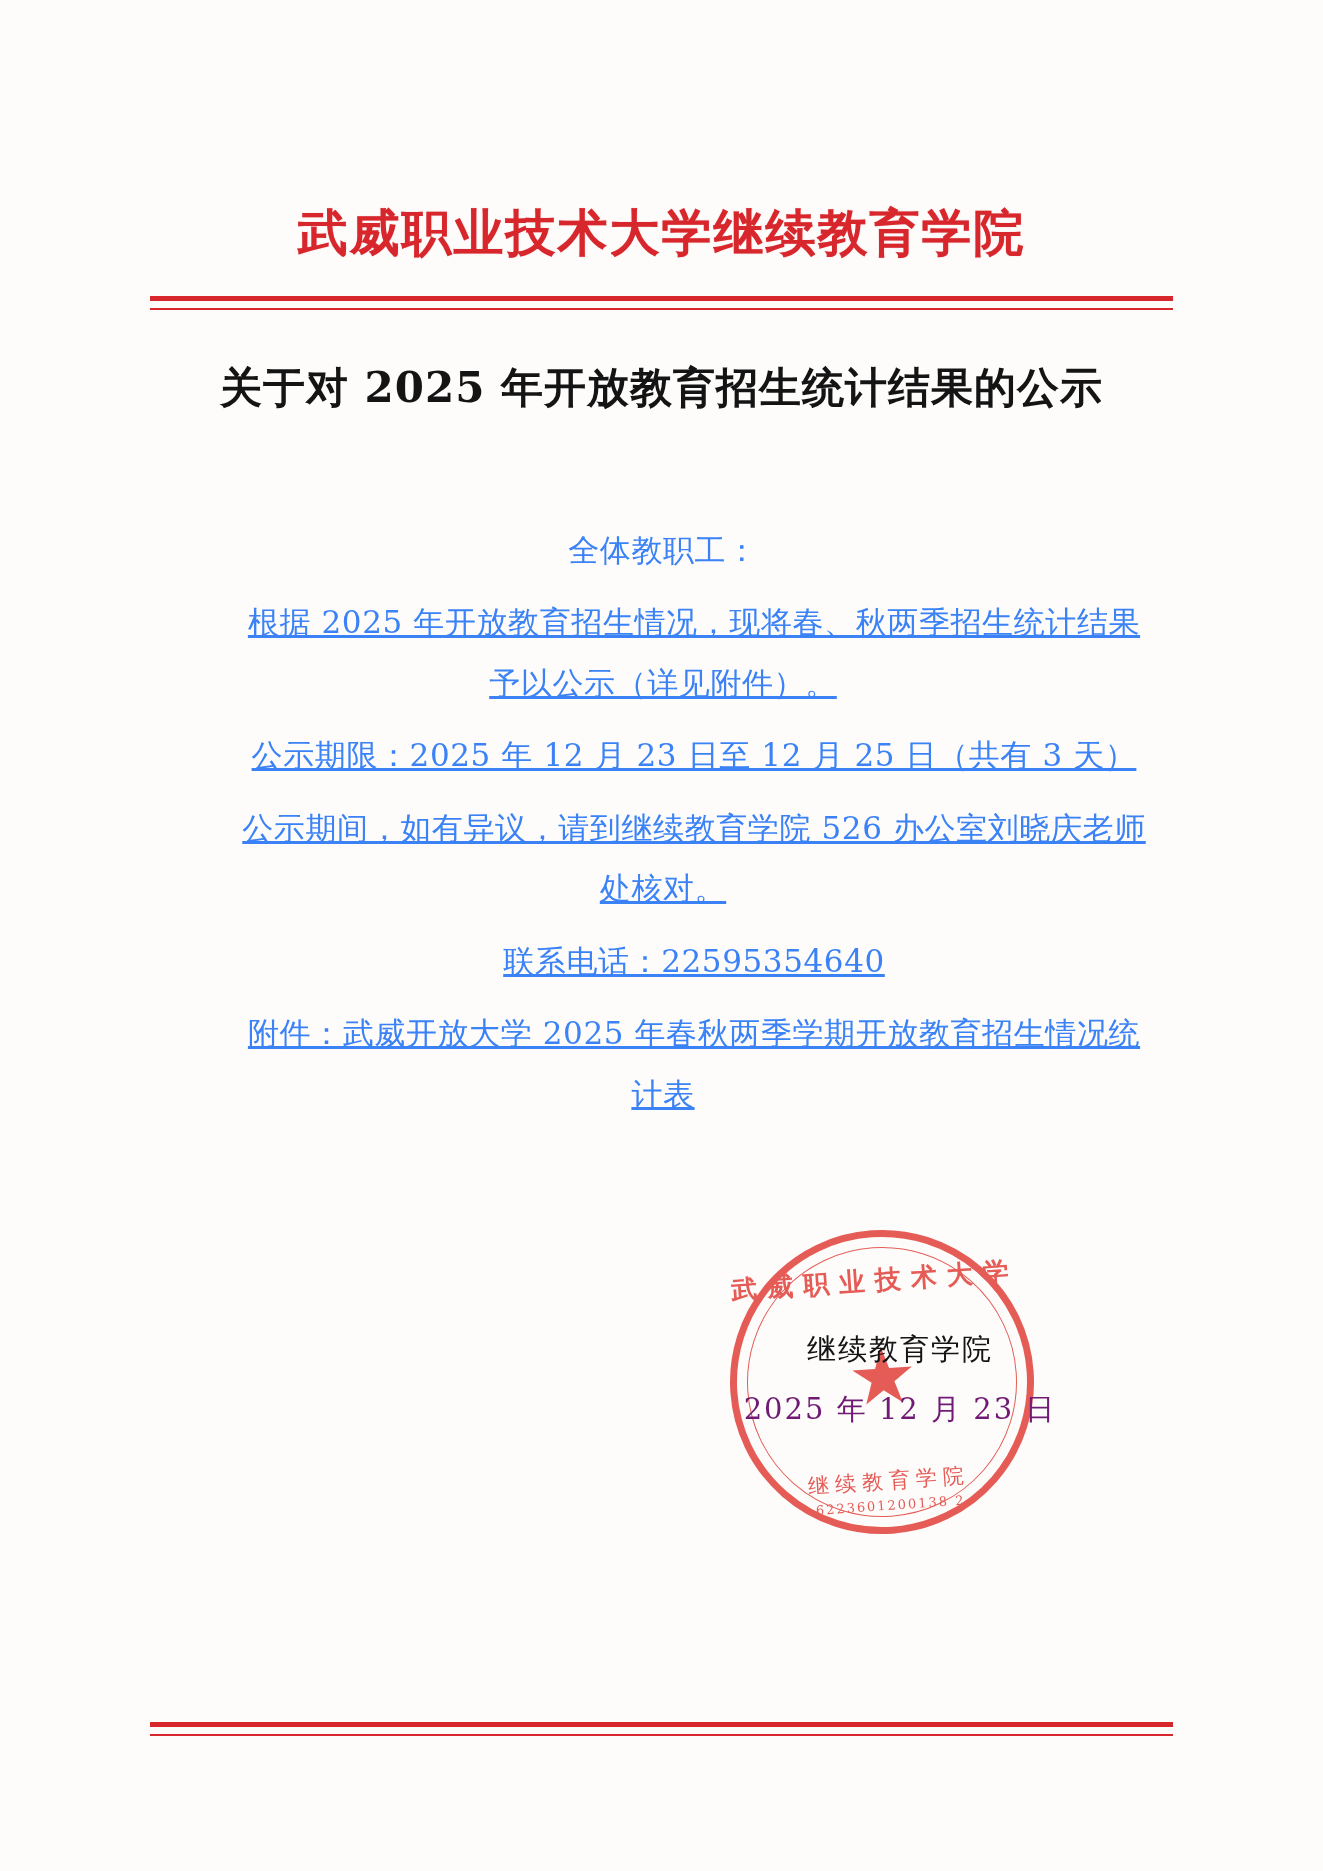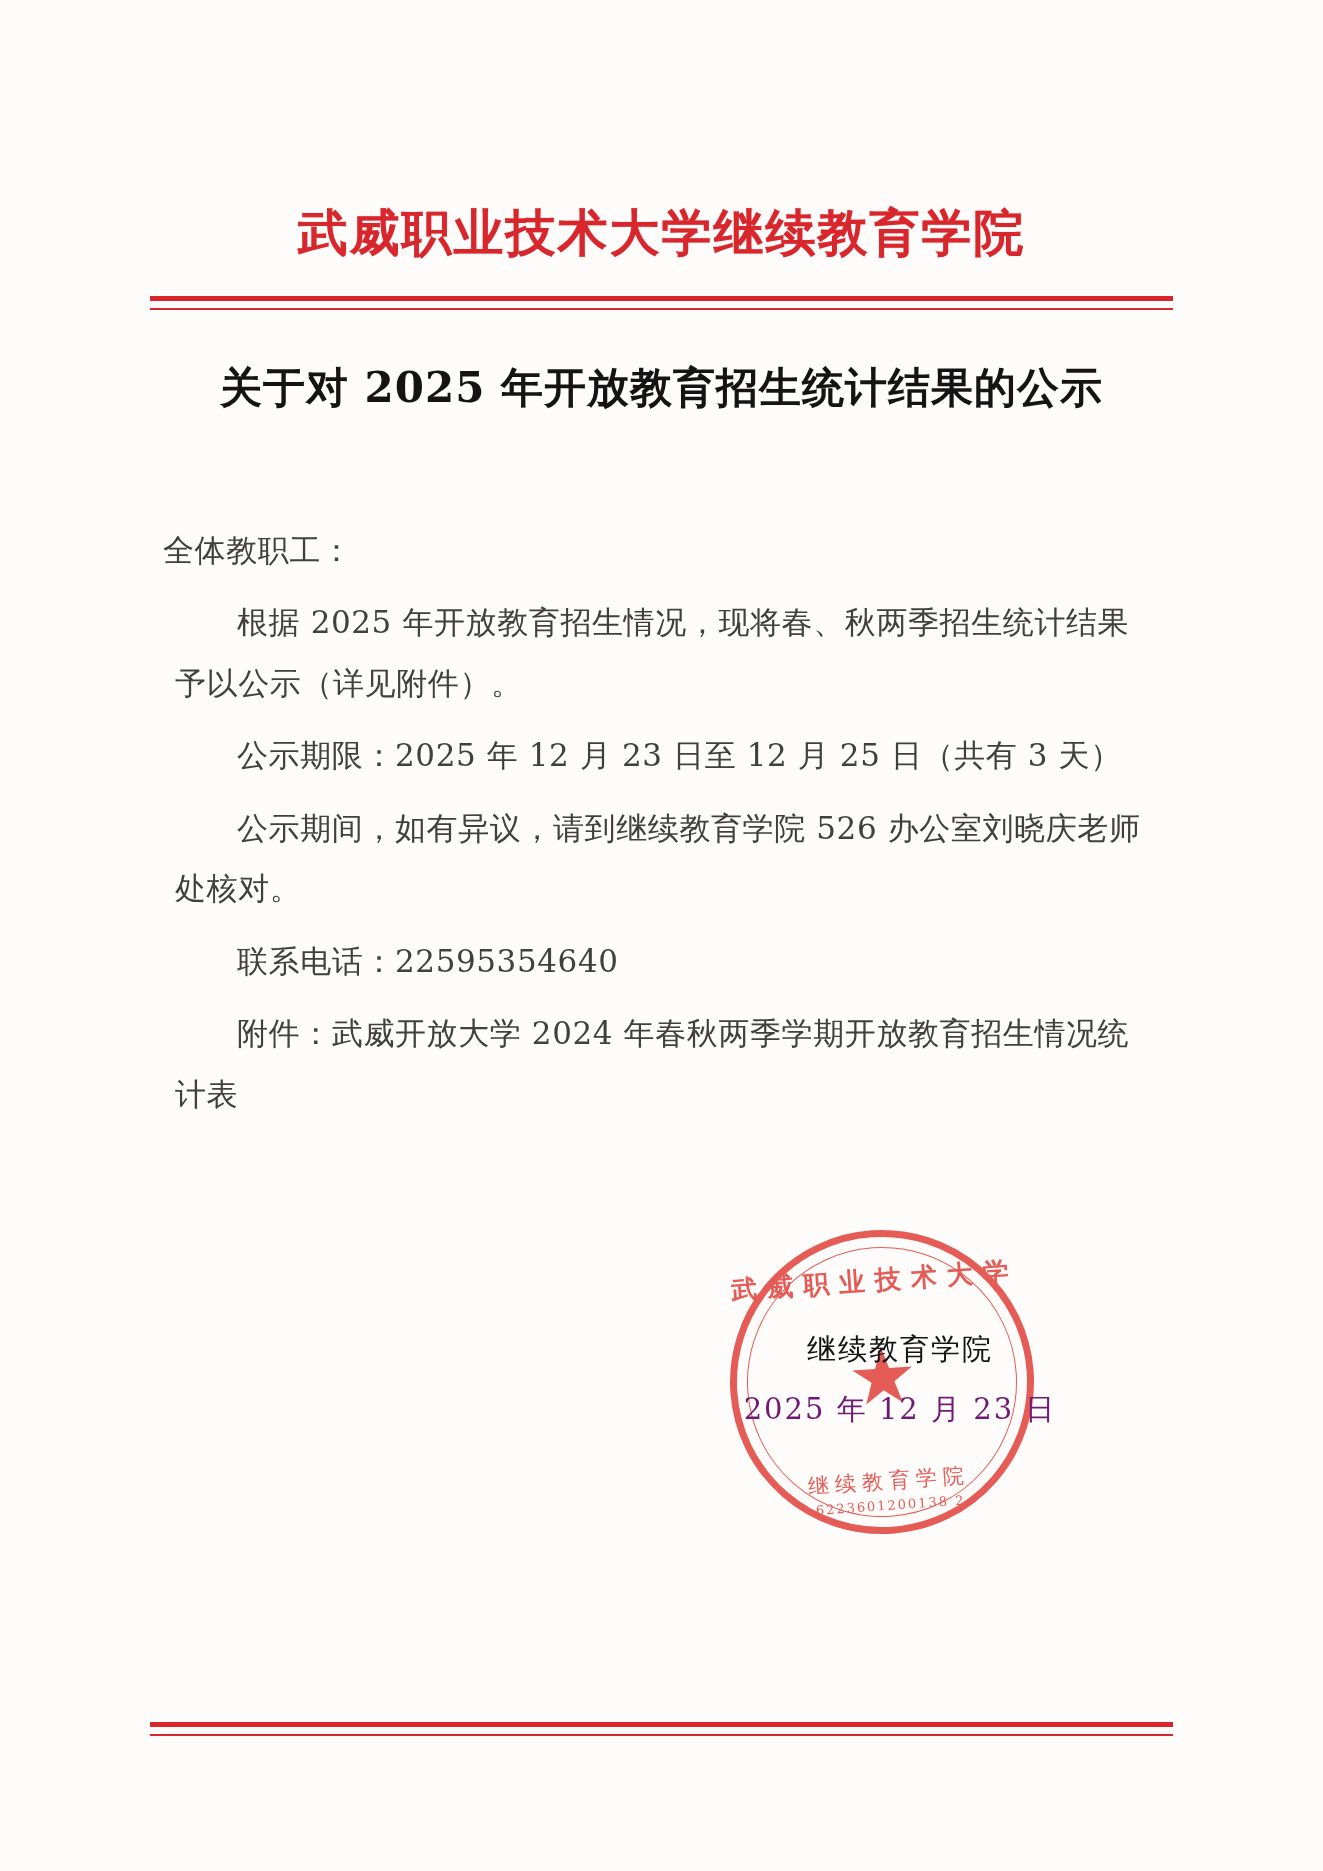--- a/index.html
+++ b/index.html
@@ -77,29 +77,31 @@
   }
 
   
   .body-block {
     position: absolute;
     top: 520px;
     left: 163px;
     width: 1000px;
     font-size: 31px;
     line-height: 1.95;
-    color: #404040;
+    color: #3b82f6;
     letter-spacing: 0.6px;
+    text-align: center;
   }
   .salutation {
     margin: 0 0 6px 0;
   }
   .para {
     margin: 12px;
     text-indent: 2em;
+    text-decoration: underline;
   }
 
   
   .seal-area {
     position: absolute;
     top: 1200px;
     left: 700px;
     width: 400px;
     height: 330px;
   }
@@ -202,21 +204,21 @@
   <div class="rule-thin head-rule-2"></div>
 
   <div class="doc-title">关于对 2025 年开放教育招生统计结果的公示</div>
 
   <div class="body-block">
     <p class="salutation">全体教职工：</p>
     <p class="para">根据 2025 年开放教育招生情况，现将春、秋两季招生统计结果予以公示（详见附件）。</p>
     <p class="para">公示期限：2025 年 12 月 23 日至 12 月 25 日（共有 3 天）</p>
     <p class="para">公示期间，如有异议，请到继续教育学院 526 办公室刘晓庆老师处核对。</p>
     <p class="para">联系电话：22595354640</p>
-    <p class="para">附件：武威开放大学 2024 年春秋两季学期开放教育招生情况统计表</p>
+    <p class="para">附件：武威开放大学 2025 年春秋两季学期开放教育招生情况统计表</p>
   </div>
 
   <div class="seal-area">
     <div class="seal">
       <div class="seal-inner-ring"></div>
       <div class="seal-arc-top">武威职业技术大学</div>
       <div class="seal-star">★</div>
       <div class="seal-arc-bottom">继续教育学院</div>
       <div class="seal-code">6223601200138 2</div>
     </div>

